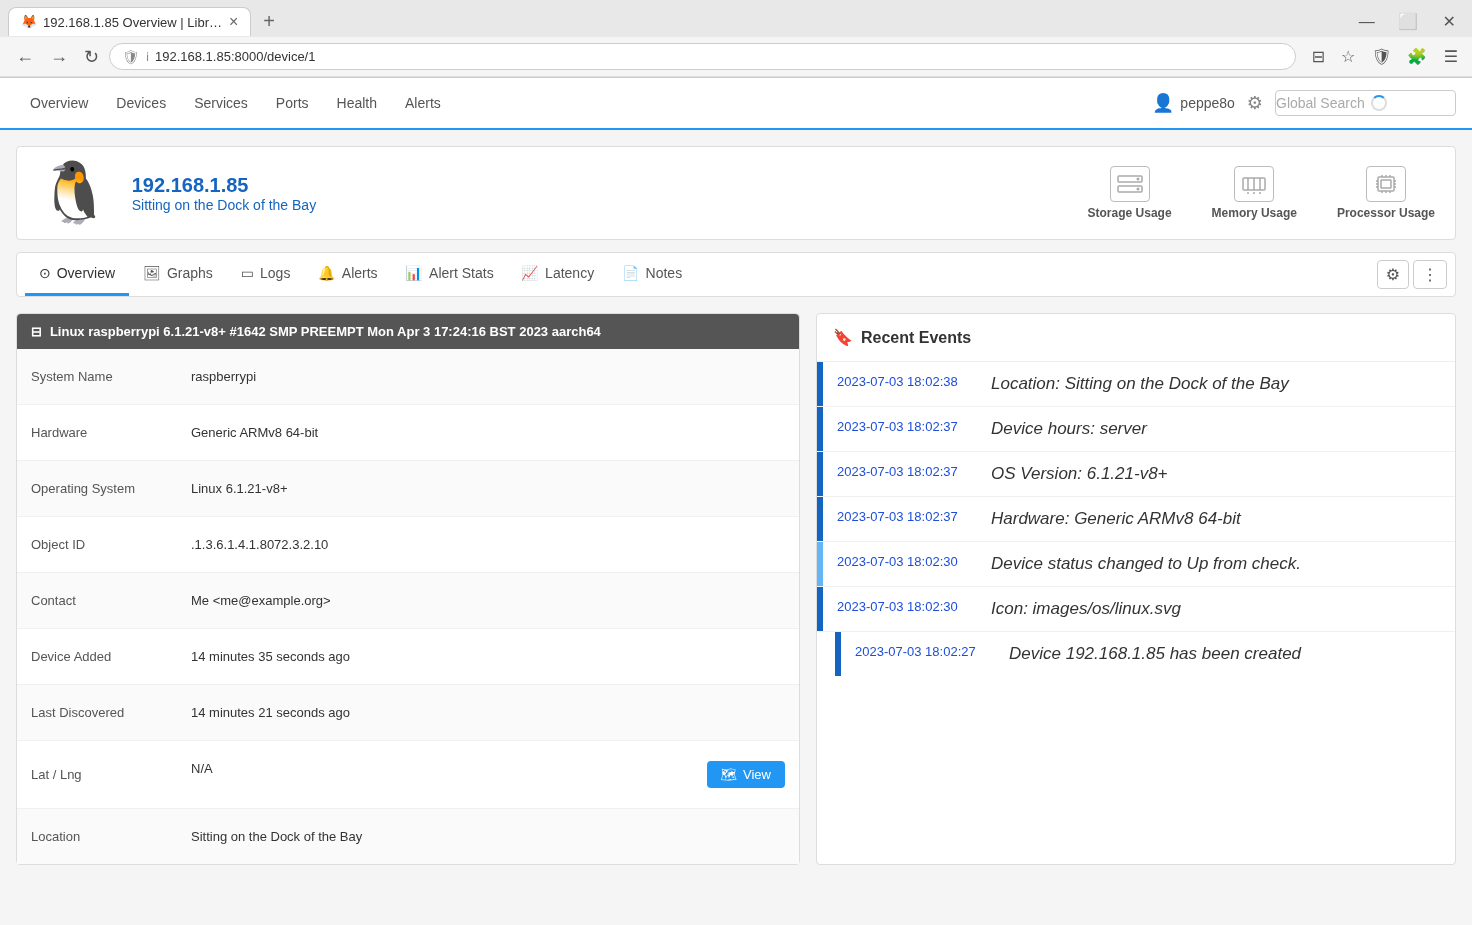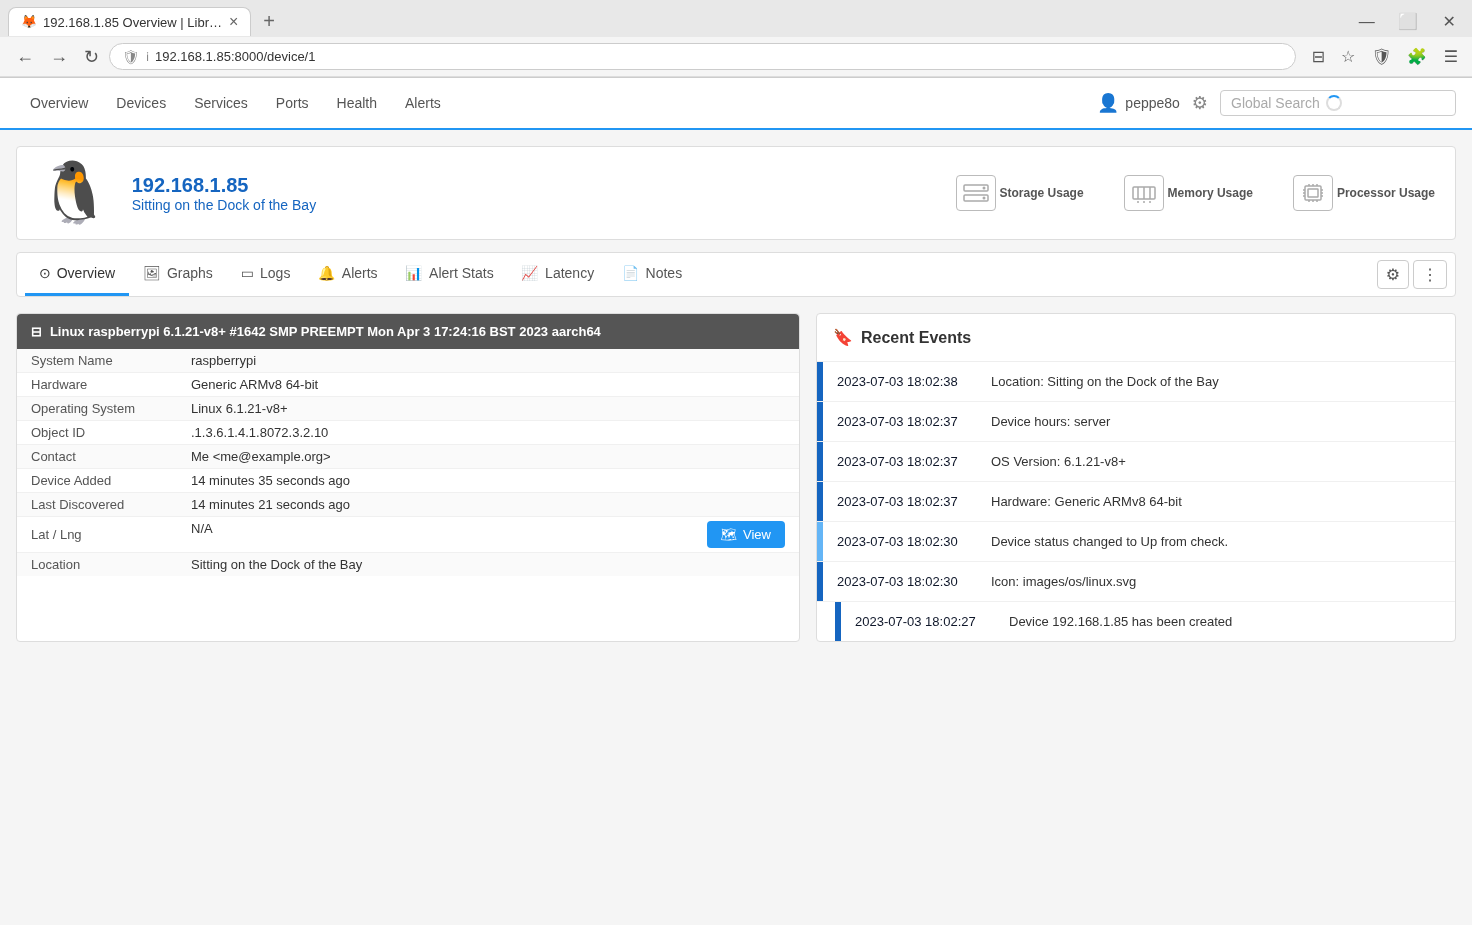--- a/index.html
+++ b/index.html
@@ -24,70 +24,70 @@
     .wc-btn { background: none; border: none; font-size: 16px; color: #555; cursor: pointer; padding: 2px 8px; }
 
     
     .app-navbar { background: #fff; border-bottom: 2px solid #2196F3; display: flex; align-items: center; padding: 0 16px; height: 52px; }
     .nav-links { display: flex; gap: 0; align-items: center; flex: 1; }
     .nav-link { padding: 16px 14px; color: #555; text-decoration: none; font-size: 14px; cursor: pointer; white-space: nowrap; }
     .nav-right { display: flex; align-items: center; gap: 12px; margin-left: auto; }
     .nav-user { display: flex; align-items: center; gap: 6px; color: #555; font-size: 14px; }
     .nav-user-icon { font-size: 18px; color: #888; }
     .nav-settings-icon { font-size: 18px; color: #888; cursor: pointer; }
-    .global-search-box { display: flex; align-items: center; border: 1px solid #ccc; border-radius: 4px; padding: 4px 10px; gap: 6px; font-size: 14px; width: 236px; background: #fff; color: #aaa; }
+    .global-search-box { display: flex; align-items: center; border: 1px solid #ccc; border-radius: 4px; padding: 4px 0; gap: 6px; font-size: 14px; width: 181px; background: #fff; color: #aaa; }
 
     
     .page-content { padding: 16px; background: #f5f5f5; min-height: calc(925px - 120px); }
 
     
     .device-header-card { background: #fff; border-radius: 4px; border: 1px solid #ddd; padding: 16px 20px; margin-bottom: 12px; display: flex; align-items: center; gap: 20px; }
     .device-icon { font-size: 60px; line-height: 1; }
     .device-info { flex: 1; }
     .device-ip { font-size: 20px; font-weight: bold; color: #1565C0; }
     .device-subtitle { color: #1565C0; font-size: 14px; }
     .device-metrics { display: flex; gap: 40px; margin-left: auto; align-items: flex-end; }
-    .metric-item { display: flex; flex-direction: row; align-items: center; gap: 4px; }
+    .metric-item { display: flex; flex-direction: column; align-items: center; gap: 4px; }
     .metric-icon { width: 40px; height: 36px; border: 1px solid #bbb; border-radius: 4px; display: flex; align-items: center; justify-content: center; color: #999; font-size: 20px; }
     .metric-label { font-size: 12px; color: #555; font-weight: 600; white-space: nowrap; }
 
     
     .tabs-bar { background: #fff; border-radius: 4px; border: 1px solid #ddd; margin-bottom: 16px; display: flex; align-items: center; padding: 0 8px; }
     .tab-item { display: flex; align-items: center; gap: 6px; padding: 12px 14px; color: #555; cursor: pointer; font-size: 14px; border-bottom: 3px solid transparent; white-space: nowrap; }
     .tab-item.active { color: #333; border-bottom: 3px solid #2196F3; }
     .tab-icon { font-size: 14px; }
     .tabs-right { margin-left: auto; display: flex; gap: 4px; }
     .tab-action-btn { background: none; border: 1px solid #ccc; border-radius: 4px; padding: 4px 8px; cursor: pointer; color: #555; font-size: 16px; }
 
     
     .main-content { display: flex; gap: 16px; }
 
     
     .system-info-card { background: #fff; border: 1px solid #ddd; border-radius: 4px; flex: 1; min-width: 0; }
     .system-info-header { background: #555; color: #fff; padding: 10px 14px; font-size: 13px; font-weight: 600; display: flex; align-items: center; gap: 8px; border-radius: 4px 4px 0 0; }
     .system-info-table { width: 100%; border-collapse: collapse; }
     .system-info-table tr { border-bottom: 1px solid #f0f0f0; }
     .system-info-table tr:last-child { border-bottom: none; }
-    .system-info-table td { padding: 4px 14px; font-size: 13px; }
+    .system-info-table td { padding: 20px 14px; font-size: 13px; }
     .system-info-table td:first-child { color: #555; width: 160px; }
     .system-info-table td:last-child { color: #333; }
     .system-info-table tr:nth-child(odd) { background: #fafafa; }
     .view-btn { background: #2196F3; color: #fff; border: none; border-radius: 4px; padding: 6px 14px; cursor: pointer; font-size: 13px; display: flex; align-items: center; gap: 6px; }
 
     
     .recent-events-card { background: #fff; border: 1px solid #ddd; border-radius: 4px; width: 640px; flex-shrink: 0; }
     .recent-events-header { padding: 14px 16px; font-size: 16px; font-weight: 700; color: #333; border-bottom: 1px solid #eee; display: flex; align-items: center; gap: 8px; }
     .recent-events-icon { color: #1565C0; font-size: 16px; }
     .event-row { display: flex; align-items: stretch; border-bottom: 1px solid #f0f0f0; }
     .event-row:last-child { border-bottom: none; padding-left: 18px; }
     .event-indicator { width: 6px; flex-shrink: 0; }
     .event-indicator.blue { background: #1565C0; }
     .event-indicator.light-blue { background: #64B5F6; }
-    .event-timestamp { padding: 12px 14px; color: #0f172a; font-size: 13px; white-space: nowrap; min-width: 160px; }
-    .event-description { padding: 12px 8px; color: #333; font-size: 13px; flex: 1; }
+    .event-timestamp { padding: 12px 14px; color: #1d4ed8; font-size: 13px; white-space: nowrap; min-width: 160px; }
+    .event-description { padding: 12px 8px; color: #333; font-size: 17px; flex: 1; font-style: italic; }
 
     
     .spin { display: inline-block; width: 16px; height: 16px; border: 2px solid #ddd; border-top-color: #2196F3; border-radius: 50%; animation: spin 0.8s linear infinite; }
     @keyframes spin { to { transform: rotate(360deg); } }
   </style>
 </head>
 <body>
 
 <div class="browser-chrome">
   <div class="browser-titlebar">

